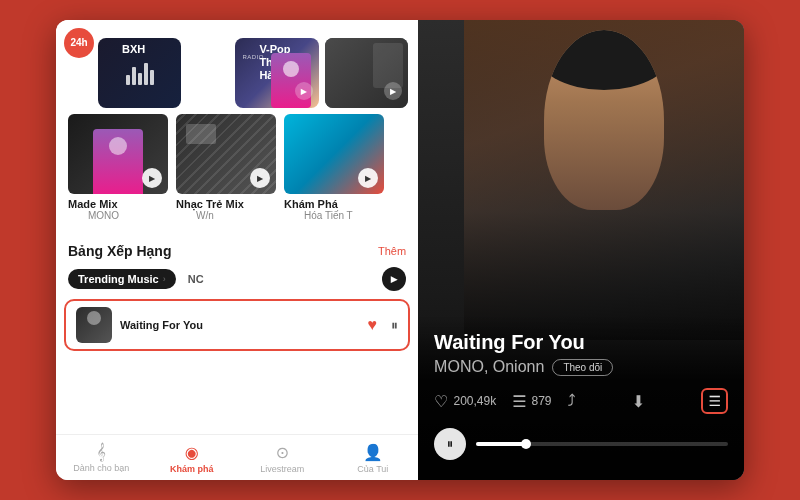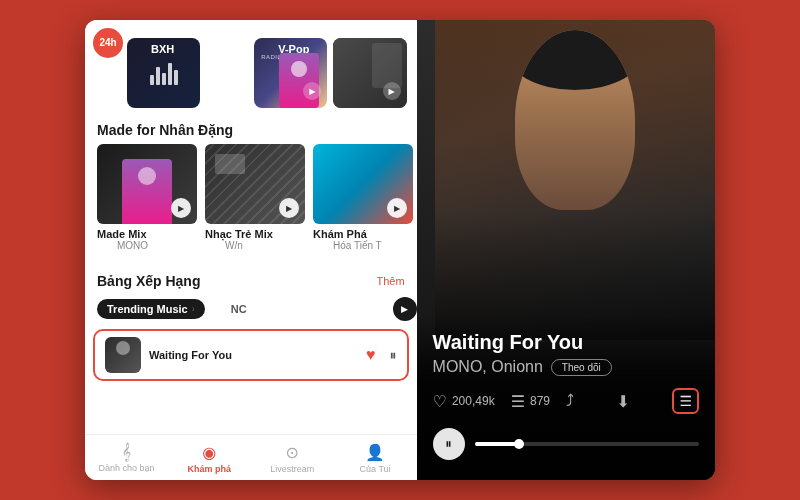--- a/index.html
+++ b/index.html
@@ -8,21 +8,21 @@
       height: 500px;
       overflow: hidden;
       font-family: -apple-system, BlinkMacSystemFont, 'Segoe UI', sans-serif;
       background: #c0392b;
       display: flex;
       align-items: center;
       justify-content: center;
     }
 
     .outer-wrapper {
-      width: 630px;
+      width: 688px;
       height: 460px;
       display: flex;
       background: #fff;
       border-radius: 12px;
       overflow: hidden;
       box-shadow: 0 8px 32px rgba(0,0,0,0.4);
       position: relative;
     }
 
     
@@ -273,22 +273,22 @@
     .them-link {
       font-size: 11px;
       color: #e74c3c;
       font-weight: 400;
     }
 
     
     .trending-tabs {
       display: flex;
       align-items: center;
-      gap: 16px;
-      padding: 4px 0 4px 12px;
+      gap: 2px;
+      padding: 4px 12px 4px 12px;
       overflow-x: hidden;
     }
 
     .trend-tab {
       display: flex;
       align-items: center;
       gap: 4px;
       padding: 4px 10px;
       border-radius: 15px;
       font-size: 11px;
@@ -641,21 +641,20 @@
       </div>
 
       <div class="banner-card remix">
         <div class="banner-label">Remix Việt</div>
         <div class="banner-sublabel">RADIO</div>
         <div class="banner-remix-img"></div>
         <div class="banner-icon">▶</div>
       </div>
     </div>
 
-    <div class="section-title">Made for Nhân Đặng</div>
     <div class="cards-row">
 
       <div class="music-card">
         <div class="music-card-img dark">
           <div class="card-face"></div>
           <div class="play-btn-small">▶</div>
         </div>
         <div class="card-title">Made Mix</div>
         <div class="card-subtitle">MONO</div>
       </div>

